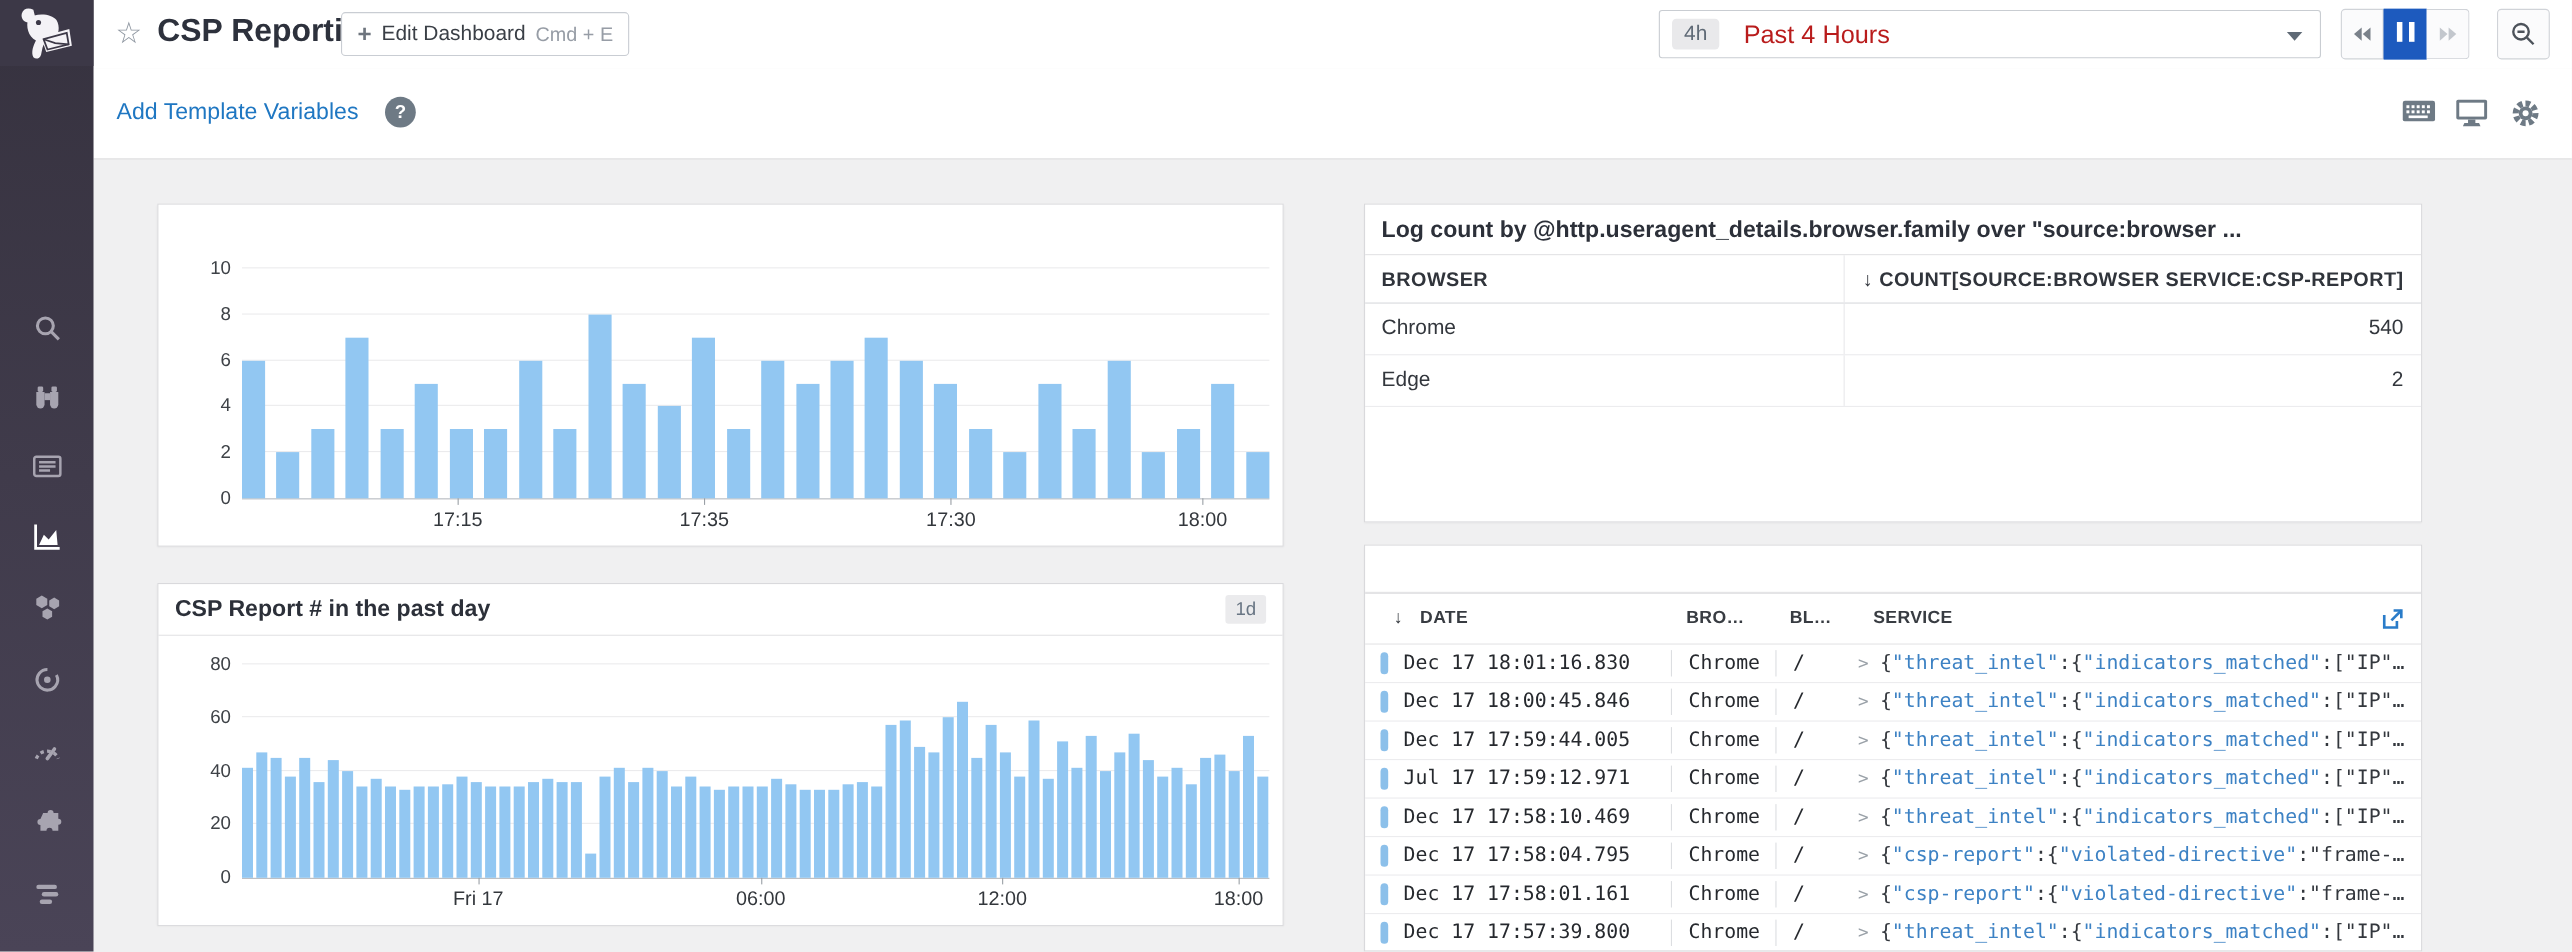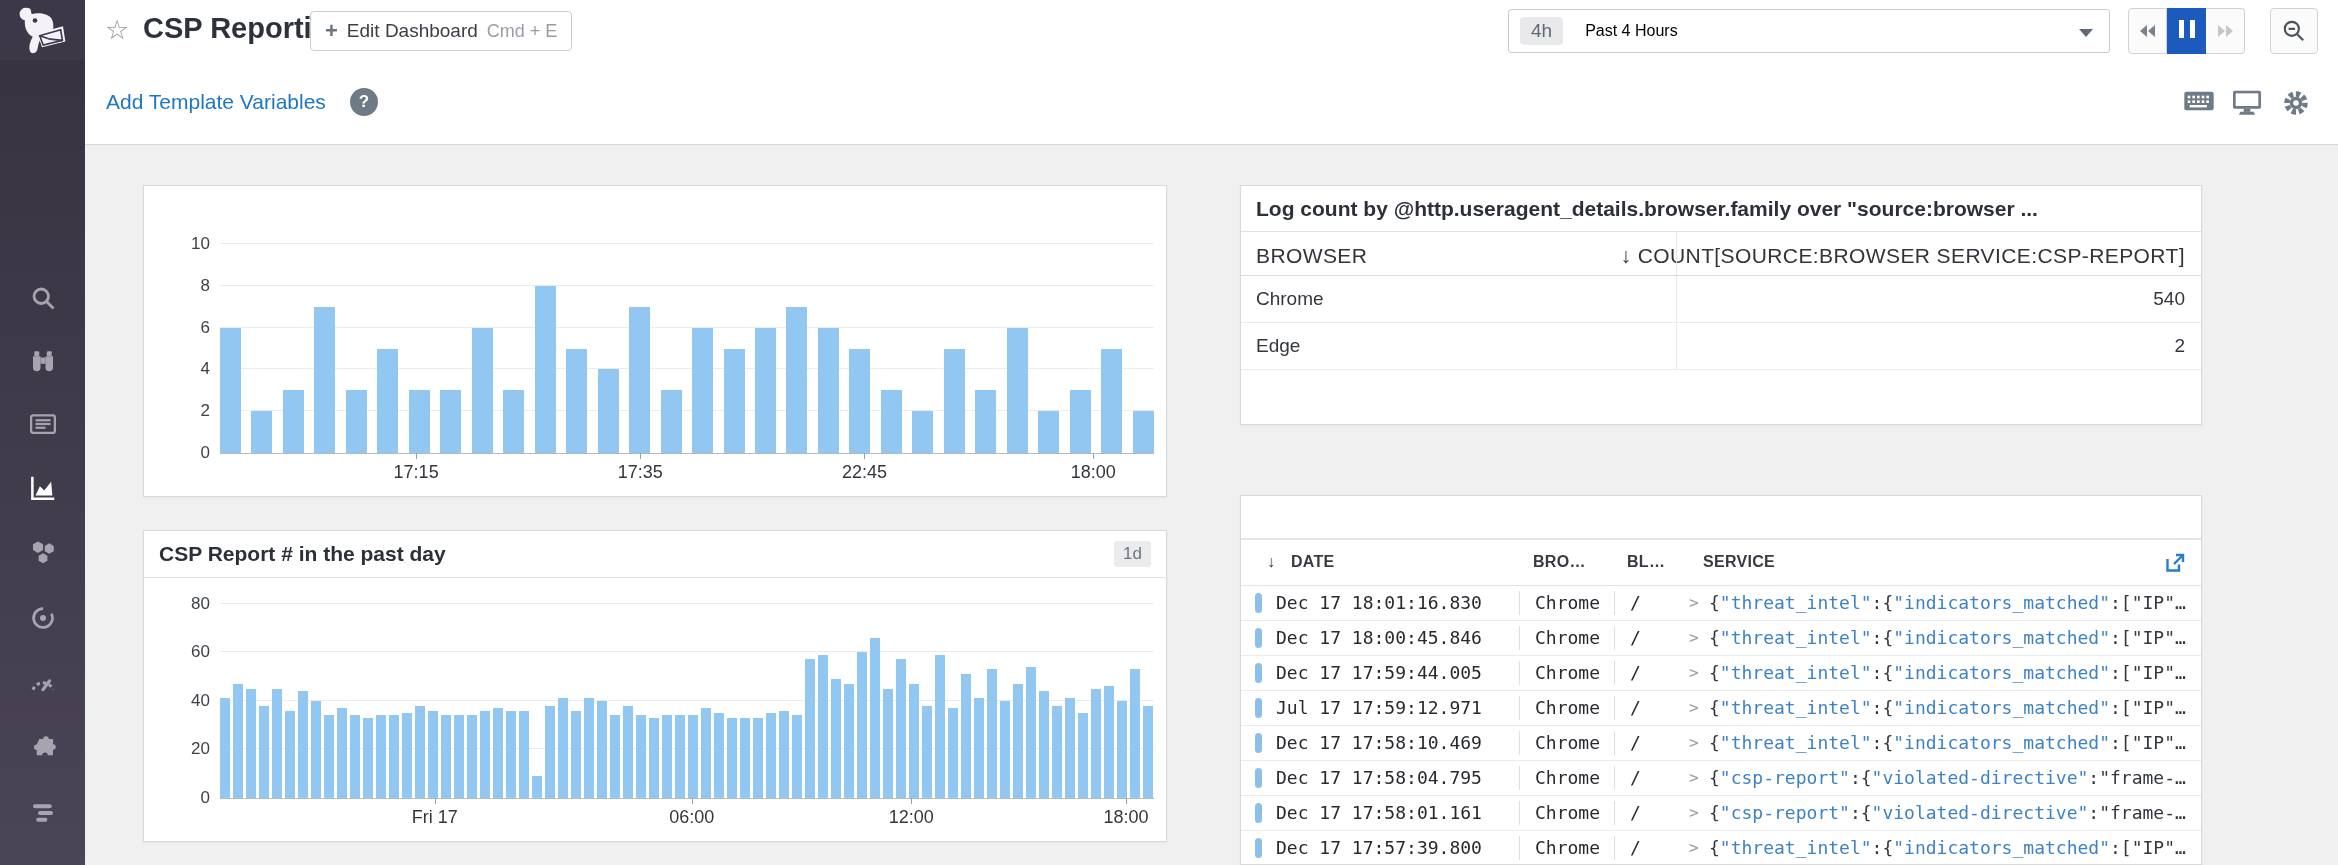--- a/index.html
+++ b/index.html
@@ -24,21 +24,21 @@
     border:1px solid #c9cdd3; border-radius:4px; background:#fff; display:flex; align-items:center;
     gap:9px; font-size:19px; color:#3a3f46; cursor:pointer; }
   #edit-btn .plus { color:#6e757e; font-weight:bold; font-size:22px; }
   #edit-btn .shortcut { color:#979da6; font-size:18px; }
 
   #timepicker { position:absolute; left:1423px; top:9px; width:602px; height:44px;
     border:1px solid #c9cdd2; border-radius:3px; background:#fff; display:flex;
     align-items:center; cursor:pointer; }
   #tp-badge { margin-left:11px; background:#e9e9eb; color:#5f6a76; border-radius:4px;
     font-size:19px; padding:3px 11px; }
-  #tp-label { margin-left:22px; font-size:16px; color:#000000; }
+  #tp-label { margin-left:22px; font-size:23px; color:#b91c1c; }
   #tp-caret { position:absolute; right:16px; top:19px; width:0; height:0;
     border-left:7px solid transparent; border-right:7px solid transparent; border-top:8px solid #5f6a76; }
 
   #nav-group { position:absolute; left:2043px; top:8px; height:46px; display:flex; }
   .nav-btn { width:39px; height:46px; border:1px solid #d0d3d8; background:#fbfbfc;
     display:flex; align-items:center; justify-content:center; cursor:pointer; }
   .nav-btn:first-child { border-radius:4px 0 0 4px; }
   .nav-btn:last-child { border-radius:0 4px 4px 0; border-left:none; }
   #pause-btn { background:#1d5abe; border-color:#1d5abe; }
   #pause-btn .pbar { width:5px; height:18px; background:#fff; margin:0 3px; display:inline-block; }
@@ -74,21 +74,21 @@
     align-items:flex-end; justify-content:space-between; }
   .bar { background:#92c7f2; }
   .plot[data-chart="0"] .bar { width:21px; }
   .plot[data-chart="1"] .bar { width:10px; }
   .xtick { position:absolute; top:100%; width:1px; height:6px; background:#9aa0a6; }
   .xl { position:absolute; top:calc(100% + 9px); transform:translateX(-50%);
     font-size:18px; color:#33373c; white-space:nowrap; }
 
   
   #tbl-header { position:relative; height:44px; border-bottom:1px solid #d8dadd;
-    font-size:21px; font-weight:normal; color:#30343b; }
+    font-size:18px; font-weight:bold; color:#30343b; }
   .tbl-col-browser { position:absolute; left:15px; top:12px; letter-spacing:.4px; }
   .tbl-col-count { position:absolute; right:16px; top:12px; letter-spacing:.4px; }
   .tbl-divider { position:absolute; left:435px; top:0; bottom:0; width:1px; background:#e8e9eb; }
   .tbl-row { position:relative; height:47px; border-bottom:1px solid #ececee;
     font-size:19px; color:#33373d; cursor:pointer; }
   .tbl-row .b { position:absolute; left:15px; top:12px; }
   .tbl-row .c { position:absolute; right:16px; top:12px; }
 
   
   #log-top { height:44px; border-bottom:2px solid #e4e4e6; }
@@ -336,21 +336,21 @@
         <div class="bar" style="height: 20%;"></div>
         <div class="bar" style="height: 30%;"></div>
         <div class="bar" style="height: 50%;"></div>
         <div class="bar" style="height: 20%;"></div>
       </div>
       <div class="xtick" style="left: 21%;"></div>
       <div class="xl" style="left: 21%;">17:15</div>
       <div class="xtick" style="left: 45%;"></div>
       <div class="xl" style="left: 45%;">17:35</div>
       <div class="xtick" style="left: 69%;"></div>
-      <div class="xl" style="left: 69%;">22:45</div>
+      <div class="xl" style="left: 69%;">17:30</div>
       <div class="xtick" style="left: 93.5%;"></div>
       <div class="xl" style="left: 93.5%;">18:00</div>
     </div>
 </section>
 
 <section class="panel" style="left:143px;top:530px;width:1024px;height:312px">
   <div class="panel-head">
     <div class="panel-title">CSP Report # in the past day</div>
     <div class="badge">1d</div>
   </div>
@@ -442,21 +442,21 @@
       <div class="xl" style="left: 23%;">Fri 17</div>
       <div class="xtick" style="left: 50.5%;"></div>
       <div class="xl" style="left: 50.5%;">06:00</div>
       <div class="xtick" style="left: 74%;"></div>
       <div class="xl" style="left: 74%;">12:00</div>
       <div class="xtick" style="left: 97%;"></div>
       <div class="xl" style="left: 97%;">18:00</div>
     </div>
 </section>
 
-<section class="panel" style="left:1240px;top:185px;width:962px;height:240px">
+<section class="panel" style="left:1240px;top:185px;width:962px;height:290px">
   <div class="panel-head" style="height:46px">
     <div class="panel-title">Log count by @http.useragent_details.browser.family over "source:browser ...</div>
   </div>
   <div id="tbl-header">
     <span class="tbl-col-browser">BROWSER</span>
     <span class="tbl-col-count">
       <span>↓</span>
       <span>COUNT[SOURCE:BROWSER SERVICE:CSP-REPORT]</span>
     </span>
     <span class="tbl-divider"></span>

